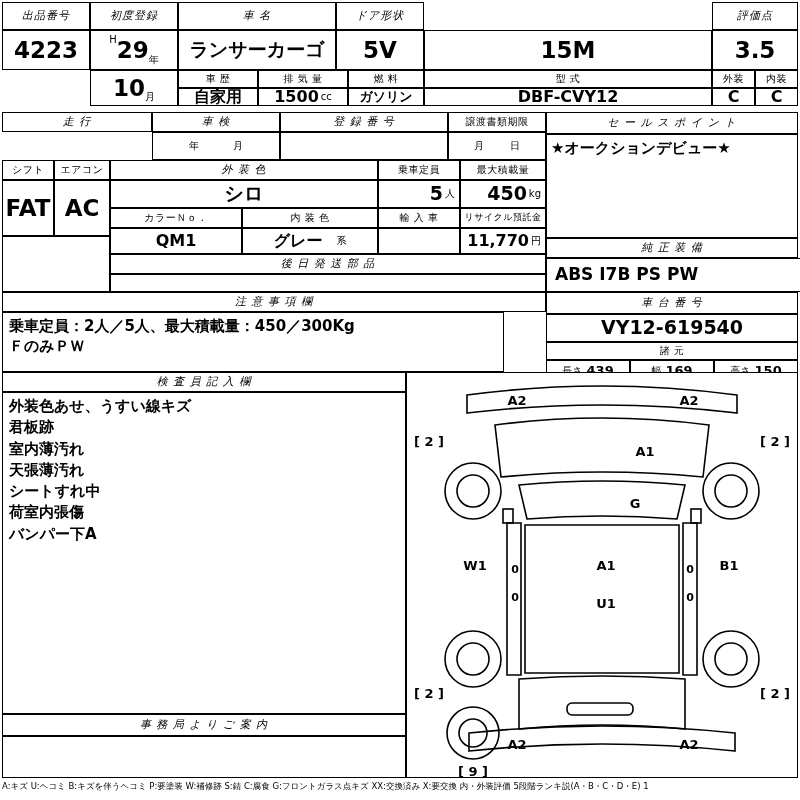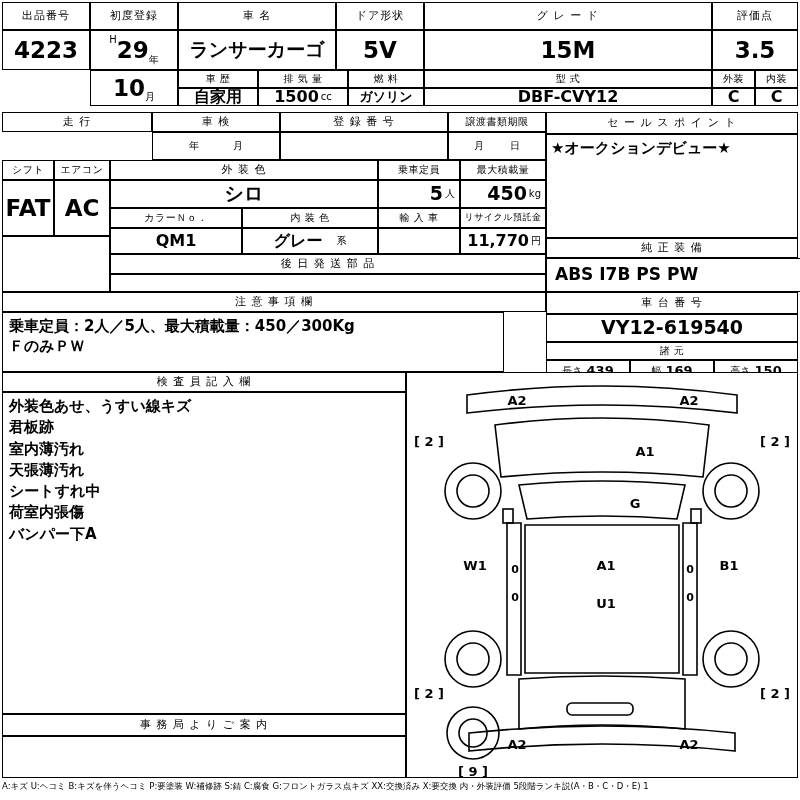--- a/index.html
+++ b/index.html
@@ -25,21 +25,21 @@
     box-sizing: border-box;
     border: 1px solid #000;
     display: flex;
     align-items: center;
     justify-content: center;
     text-align: center;
     overflow: hidden;
     line-height: 1.05;
     background: #fff;
   }
-  .lbl { font-size: 11px; letter-spacing: 1px; }
+  .lbl { font-size: 11px; letter-spacing: 1px; font-style: italic; }
   .lbl-sm { font-size: 10px; letter-spacing: 0.5px; }
   .val { font-size: 19px; font-weight: bold; }
   .val-lg { font-size: 23px; font-weight: bold; }
   .val-md { font-size: 16px; font-weight: bold; }
   .val-sm { font-size: 13px; font-weight: bold; }
   .left { justify-content: flex-start; padding-left: 4px; text-align: left; }
   .right { justify-content: flex-end; padding-right: 4px; text-align: right; }
   .col { flex-direction: column; justify-content: center; }
   .sub { font-size: 10px; font-weight: normal; }
   .unit { font-size: 10px; font-weight: normal; margin-left: 2px; }
@@ -89,23 +89,20 @@
     <span class="val">ランサーカーゴ</span>
   </div>
 
   <div class="cell" style="left:336px; top:2px; width:88px; height:28px;">
     <span class="lbl">ドア形状</span>
   </div>
   <div class="cell" style="left:336px; top:30px; width:88px; height:40px;text-align:center;">
     <span class="val-lg">5V</span>
   </div>
 
-  <div class="cell" style="left:424px; top:2px; width:288px; height:28px;">
-    <span class="lbl">グ レ ー ド</span>
-  </div>
   <div class="cell" style="left:424px; top:30px; width:288px; height:40px;">
     <span class="val-lg">15M</span>
   </div>
 
   <div class="cell" style="left:712px; top:2px; width:86px; height:28px;">
     <span class="lbl">評価点</span>
   </div>
   <div class="cell" style="left:712px; top:30px; width:86px; height:40px;">
     <span class="val-lg">3.5</span>
   </div>

